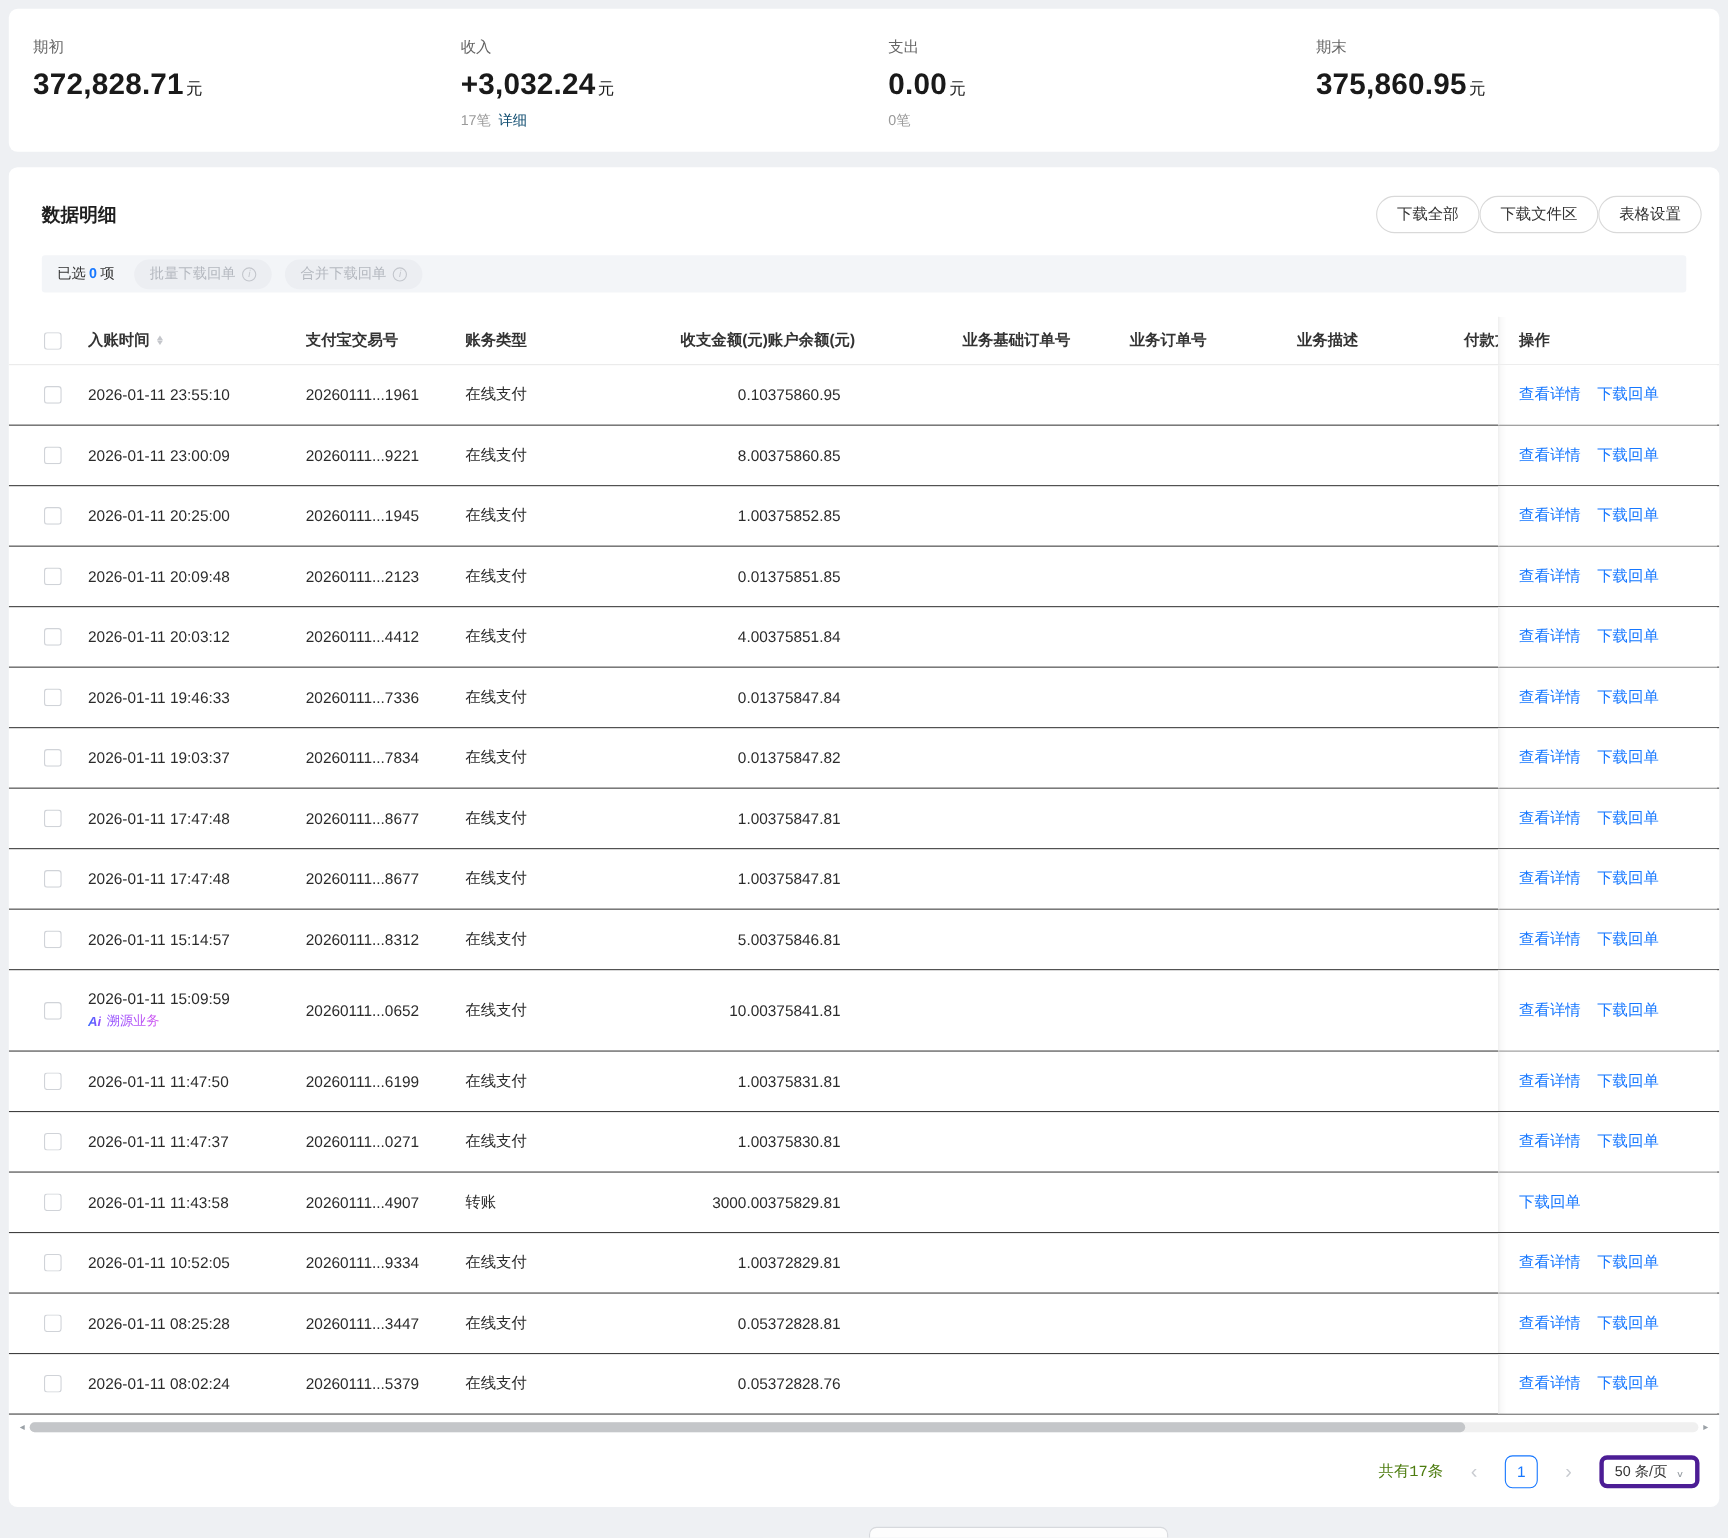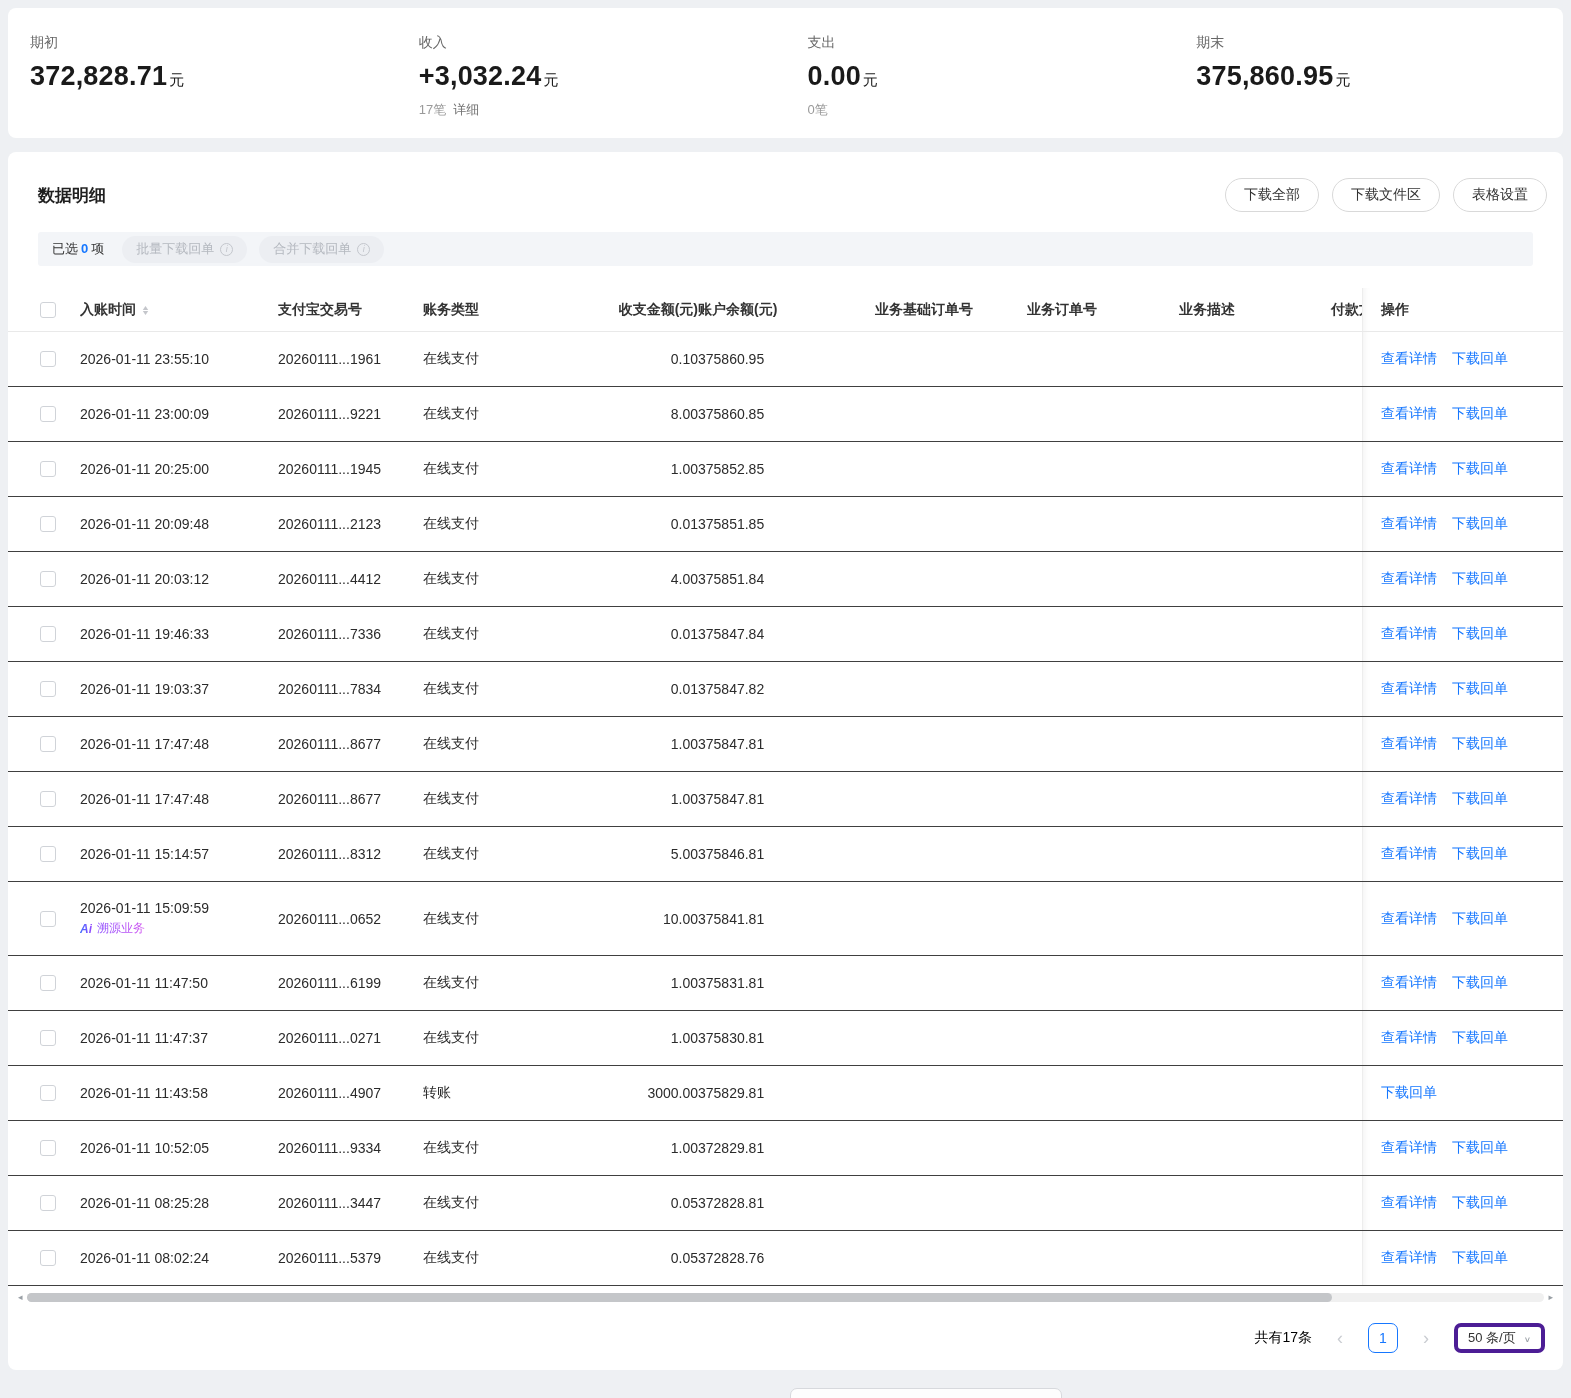--- a/index.html
+++ b/index.html
@@ -8,29 +8,29 @@
   .page { position:relative; width:1571px; height:1398px; background:#eef0f3; overflow:hidden; }
 
   
   .summary-card { position:absolute; left:8px; top:8px; width:1555px; height:130px;
     background:#fff; border-radius:8px; display:grid; grid-template-columns:repeat(4,1fr); }
   .sum-item { padding:26px 0 0 22px; }
   .sum-label { font-size:14px; color:#666; }
   .sum-value { margin-top:9px; font-size:27px; font-weight:600; color:#1a1a1a; letter-spacing:.2px; }
   .sum-unit { font-size:15px; font-weight:400; color:#1a1a1a; margin-left:2px; }
   .sum-sub { margin-top:9px; font-size:13px; color:#9a9a9a; }
-  .link { color:#737373; cursor:pointer; text-decoration:none; }
+  .link { color:#0c4a6e; cursor:pointer; text-decoration:none; }
   .sum-sub .link { margin-left:7px; }
 
   
   .main-card { position:absolute; left:8px; top:152px; width:1555px; height:1218px;
     background:#fff; border-radius:8px; overflow:hidden; }
   .panel-header { display:flex; align-items:center; justify-content:space-between; padding:26px 16px 0 30px; }
   .panel-title { font-size:17px; font-weight:700; color:#1f1f1f; }
-  .panel-buttons { display:flex; gap:13px; }
+  .panel-buttons { display:flex; }
   .btn-outline { background:#fff; border:1px solid #d9d9d9; border-radius:17px; height:34px;
     padding:0 18px; font-size:14px; color:#333; cursor:pointer; font-family:inherit; }
 
   .toolbar { margin:20px 30px 0 30px; height:34px; background:#f3f5f8; border-radius:3px;
     display:flex; align-items:center; padding:0 14px; gap:12px; }
   .sel-text { font-size:13px; color:#333; margin-right:6px; white-space:nowrap; }
   .sel-num { color:#1677ff; font-weight:700; margin:0 3px; }
   .pill { display:inline-flex; align-items:center; gap:6px; background:#eceef2; color:#b4b8bf;
     border:none; border-radius:16px; height:27px; padding:0 14px; font-size:13px; font-family:inherit; cursor:not-allowed; }
   .info-icon { display:inline-flex; align-items:center; justify-content:center; width:13px; height:13px;
@@ -68,21 +68,21 @@
   
   .hscroll { margin:5px 10px 0 10px; display:flex; align-items:center; gap:4px; height:12px; }
   .hs-arrow { font-size:9px; color:#9aa0a6; line-height:1; }
   .hs-arrow.left::before { content:"◂"; }
   .hs-arrow.right::before { content:"▸"; }
   .hs-track { flex:1; height:9px; background:#f0f0f0; border-radius:5px; position:relative; }
   .hs-thumb { position:absolute; left:0; top:0; height:9px; width:86%; background:#c4c6c9; border-radius:5px; cursor:grab; }
 
   
   .pagination { display:flex; align-items:center; justify-content:flex-end; gap:14px; padding:20px 18px 0 0; }
-  .pg-total { font-size:14px; color:#000000; }
+  .pg-total { font-size:14px; color:#4d7c0f;font-family:Liberation Mono, monospace; }
   .pg-arrow { width:28px; height:28px; display:inline-flex; align-items:center; justify-content:center;
     font-size:18px; color:#c9ccd1; cursor:pointer; }
   .pg-arrow.prev::before { content:"‹"; }
   .pg-arrow.next::before { content:"›"; }
   .pg-current { width:30px; height:30px; display:inline-flex; align-items:center; justify-content:center;
     border:1px solid #1677ff; border-radius:7px; color:#1677ff; font-size:14px; cursor:pointer; }
   .pg-size { display:inline-flex; align-items:center; gap:8px; height:30px; padding:4px 10px;
     border:4px solid #4c1d95; border-radius:7px; font-size:13px; color:#333; background:#fff; cursor:pointer; }
   .chev::before { content:"∨"; font-size:10px; color:#9aa0a6; transform:scaleY(.8); display:inline-block; }
 

